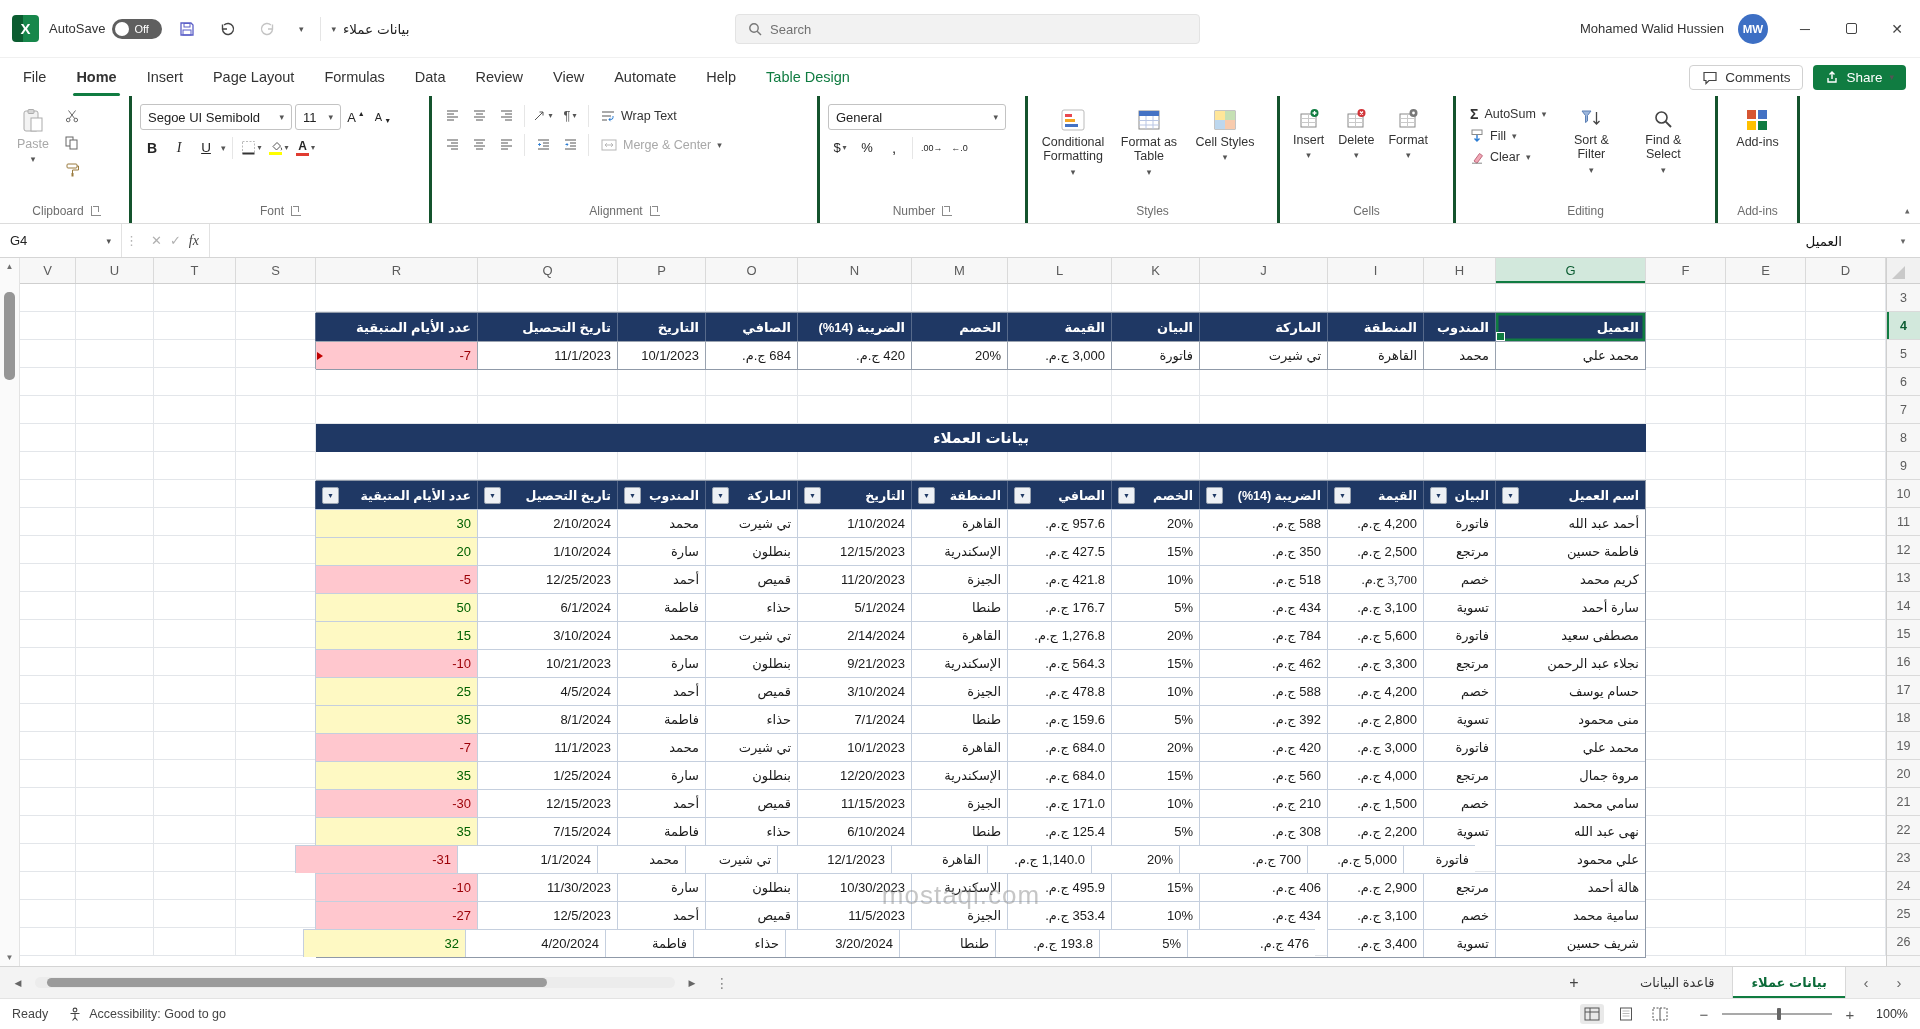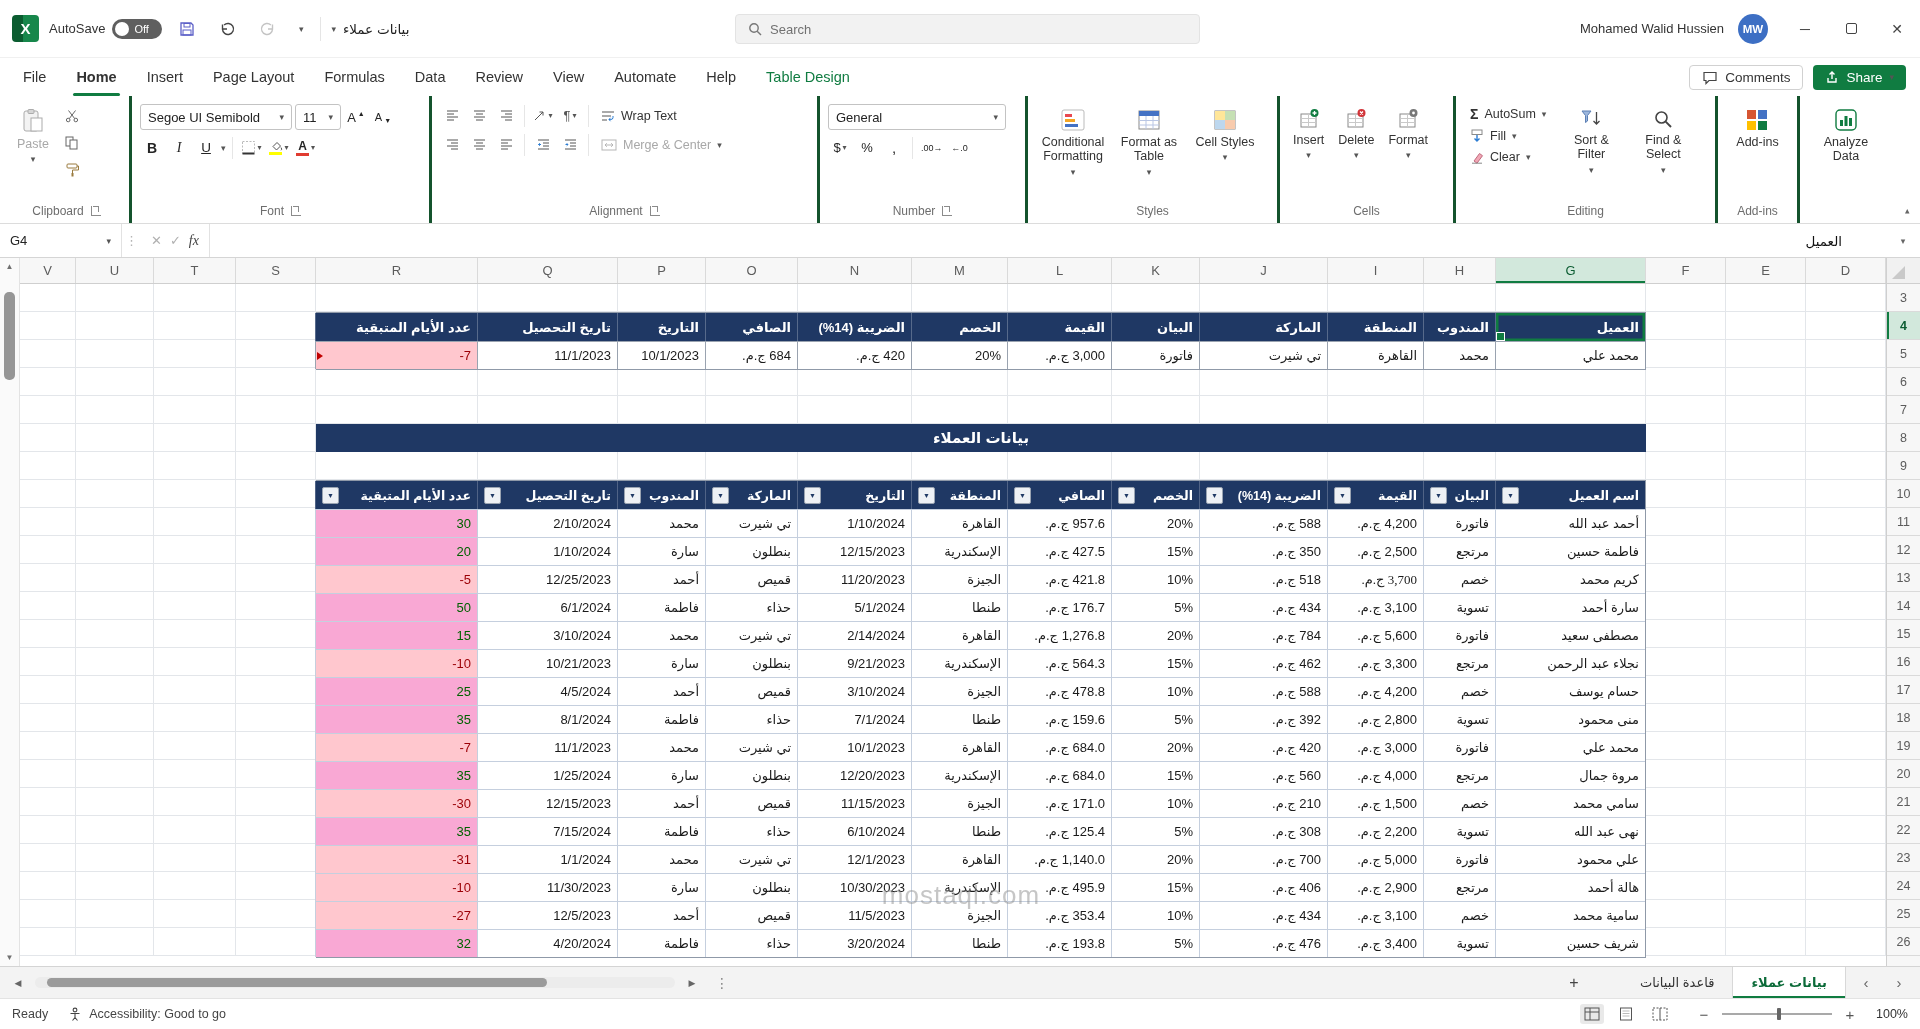--- a/index.html
+++ b/index.html
@@ -104,21 +104,21 @@
 .trow{display:flex}
 .tc{flex:none;height:28px;display:flex;align-items:center;padding:0 6px;font-size:13px;overflow:hidden;white-space:nowrap;position:relative;background:#fff;color:#1a1a1a}
 .st{border:1px solid #8f99a8}
 .st .th{background:#1F3864;color:#fff;font-weight:bold;border-left:1px solid rgba(255,255,255,.25)}
 .st .td-b{border-left:1px solid #9aa3b0;border-top:1px solid #9aa3b0}
 .mt{border:1px solid #8f99a8}
 .mt .th{background:#1F3864;color:#fff;font-weight:bold;border-left:1px solid rgba(255,255,255,.22);justify-content:space-between;font-size:12.5px}
 .mt .td-b{border-left:1px solid #c5cfde;border-top:1px solid #c5cfde}
 .thlbl{overflow:hidden;white-space:nowrap}
 .fb{width:17px;height:17px;background:#eef1f5;border:1px solid #9aa4b2;border-radius:2px;display:flex;align-items:center;justify-content:center;font-size:7px;color:#1F3864;flex:none;cursor:pointer;margin-right:4px}
-.days.pos{background:#f9a8d4;color:#006100}
+.days.pos{background:#fef9c3;color:#006100}
 .days.neg{background:#FFC7CE;color:#9C0006}
 .sel-cell{box-shadow:inset 0 0 0 2.5px #107C41}
 .sel-cell::after{content:"";position:absolute;left:0;bottom:0;width:7px;height:7px;background:#107C41;border:1px solid #fff}
 .flag::before{content:"";position:absolute;left:1px;top:10px;border-top:4px solid transparent;border-bottom:4px solid transparent;border-left:6px solid #c00000}
 .title-band{position:absolute;left:296px;width:1330px;height:28px;background:#1F3864;color:#fff;font-weight:bold;display:flex;align-items:center;justify-content:center;font-size:15px;direction:rtl;z-index:2}
 .watermark{position:absolute;left:751px;top:596px;width:380px;text-align:center;color:#8e8e8e;opacity:.5;pointer-events:none;z-index:5;direction:rtl}
 .watermark .w1{font-size:44px;font-weight:bold;line-height:1.1}
 .watermark .w2{font-size:26px;letter-spacing:1px;direction:ltr}
 
 
@@ -586,34 +586,20 @@
               <rect x="13" y="13" width="9" height="9" fill="#107C41"></rect>
             </svg>
           <span>Add-ins</span>
         </div>
       </div>
       <div class="rg-label">
           <span>Add-ins</span>
         </div>
     </div>
 
-    <div class="rgroup" style="width:92px;border-right:none">
-      <div class="rg-content" style="justify-content:center">
-        <div class="bb two-line" style="width:80px">
-          <svg width="24" height="24" viewBox="0 0 24 24">
-              <rect x="2" y="2" width="20" height="20" rx="4" fill="#fff" stroke="#107C41" stroke-width="1.4"></rect>
-              <rect x="6" y="12" width="3" height="6" fill="#107C41"></rect>
-              <rect x="10.5" y="8" width="3" height="10" fill="#107C41"></rect>
-              <rect x="15" y="10" width="3" height="8" fill="#107C41"></rect>
-            </svg>
-          <span>Analyze Data</span>
-        </div>
-      </div>
-      <div class="rg-label"></div>
-    </div>
 
     <span class="collapse-chev">▾</span>
   </div>
 
   <div class="formulabar">
     <div class="namebox">
       <span>G4</span>
       <span class="chev">▾</span>
     </div>
     <div class="fb-dots">⋮</div>
@@ -974,21 +960,21 @@
                 <div class="tc td-b" style="width: 96px;">طنطا</div>
                 <div class="tc td-b" style="width: 114px;">6/10/2024</div>
                 <div class="tc td-b" style="width: 92px;">حذاء</div>
                 <div class="tc td-b" style="width: 88px;">فاطمة</div>
                 <div class="tc td-b" style="width: 140px;">7/15/2024</div>
                 <div class="tc td-b days pos" style="width: 162px;">
                   <span dir="ltr">35</span>
                 </div>
               </div>
               <div class="trow">
-                <div class="tc td-b" style="width: 150px;">علي محمود</div>
+                <div class="tc td-b" style="width: 150px; margin-left: 20px;">علي محمود</div>
                 <div class="tc td-b" style="width: 72px;">فاتورة</div>
                 <div class="tc td-b" style="width: 96px;">5,000 ج.م.</div>
                 <div class="tc td-b" style="width: 128px;">700 ج.م.</div>
                 <div class="tc td-b" style="width: 88px;">20%</div>
                 <div class="tc td-b" style="width: 104px;">1,140.0 ج.م.</div>
                 <div class="tc td-b" style="width: 96px;">القاهرة</div>
                 <div class="tc td-b" style="width: 114px;">12/1/2023</div>
                 <div class="tc td-b" style="width: 92px;">تي شيرت</div>
                 <div class="tc td-b" style="width: 88px;">محمد</div>
                 <div class="tc td-b" style="width: 140px;">1/1/2024</div>
@@ -1024,21 +1010,21 @@
                 <div class="tc td-b" style="width: 92px;">قميص</div>
                 <div class="tc td-b" style="width: 88px;">أحمد</div>
                 <div class="tc td-b" style="width: 140px;">12/5/2023</div>
                 <div class="tc td-b days neg" style="width: 162px;">
                   <span dir="ltr">-27</span>
                 </div>
               </div>
               <div class="trow">
                 <div class="tc td-b" style="width: 150px;">شريف حسين</div>
                 <div class="tc td-b" style="width: 72px;">تسوية</div>
-                <div class="tc td-b" style="width: 96px;">3,400 ج.م.</div>
+                <div class="tc td-b" style="width: 96px; margin-left: 12px;">3,400 ج.م.</div>
                 <div class="tc td-b" style="width: 128px;">476 ج.م.</div>
                 <div class="tc td-b" style="width: 88px;">5%</div>
                 <div class="tc td-b" style="width: 104px;">193.8 ج.م.</div>
                 <div class="tc td-b" style="width: 96px;">طنطا</div>
                 <div class="tc td-b" style="width: 114px;">3/20/2024</div>
                 <div class="tc td-b" style="width: 92px;">حذاء</div>
                 <div class="tc td-b" style="width: 88px;">فاطمة</div>
                 <div class="tc td-b" style="width: 140px;">4/20/2024</div>
                 <div class="tc td-b days pos" style="width: 162px;">
                   <span dir="ltr">32</span>

